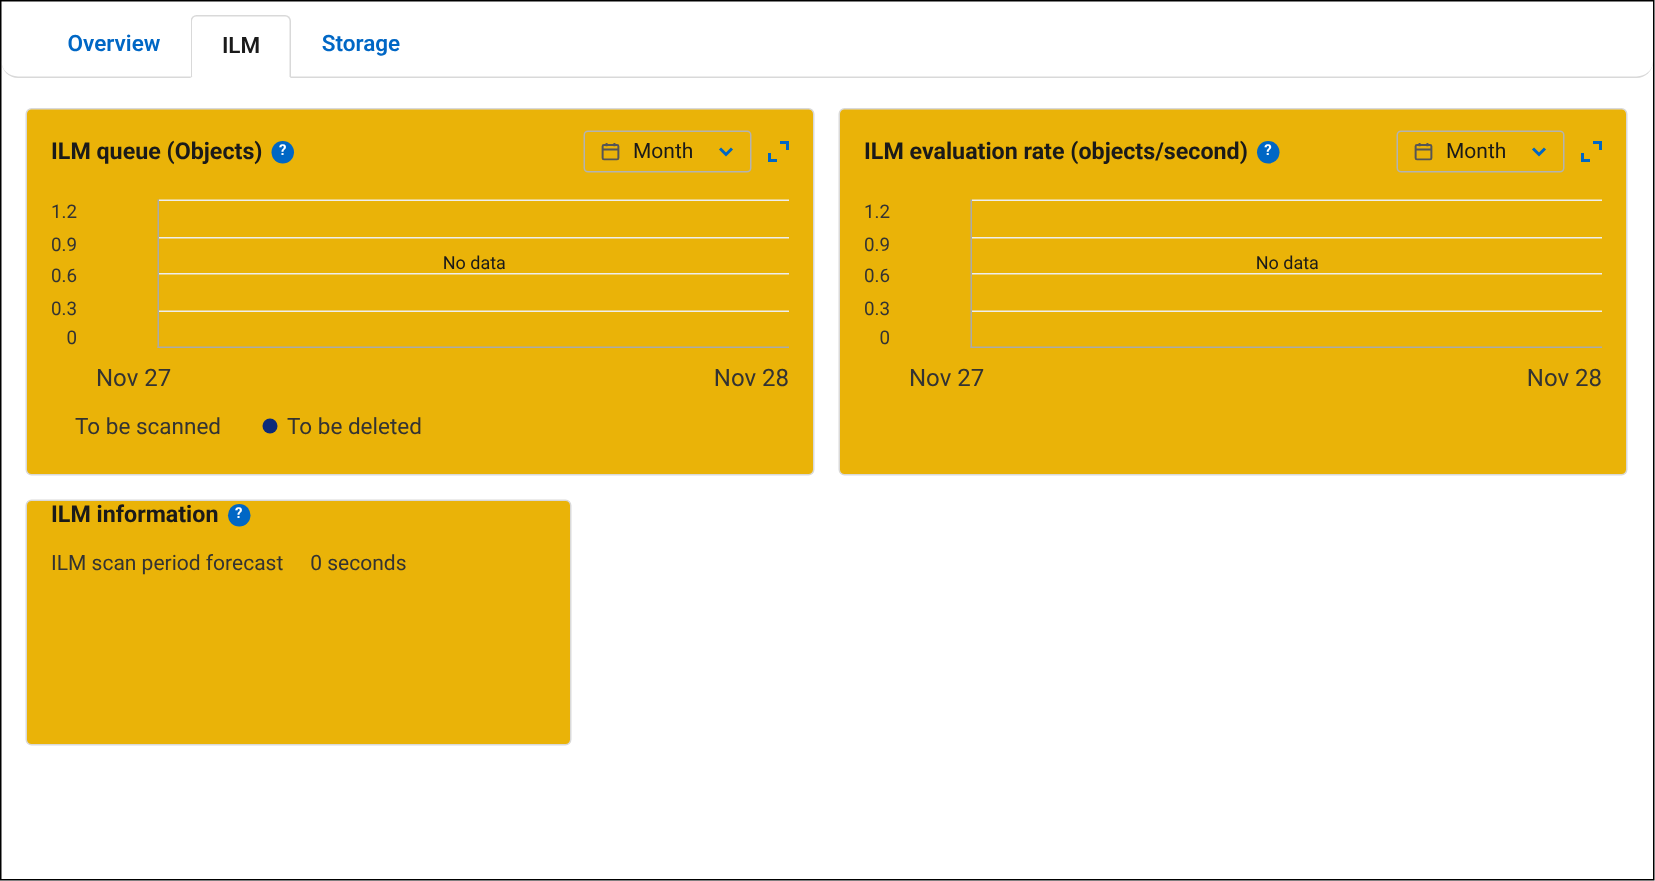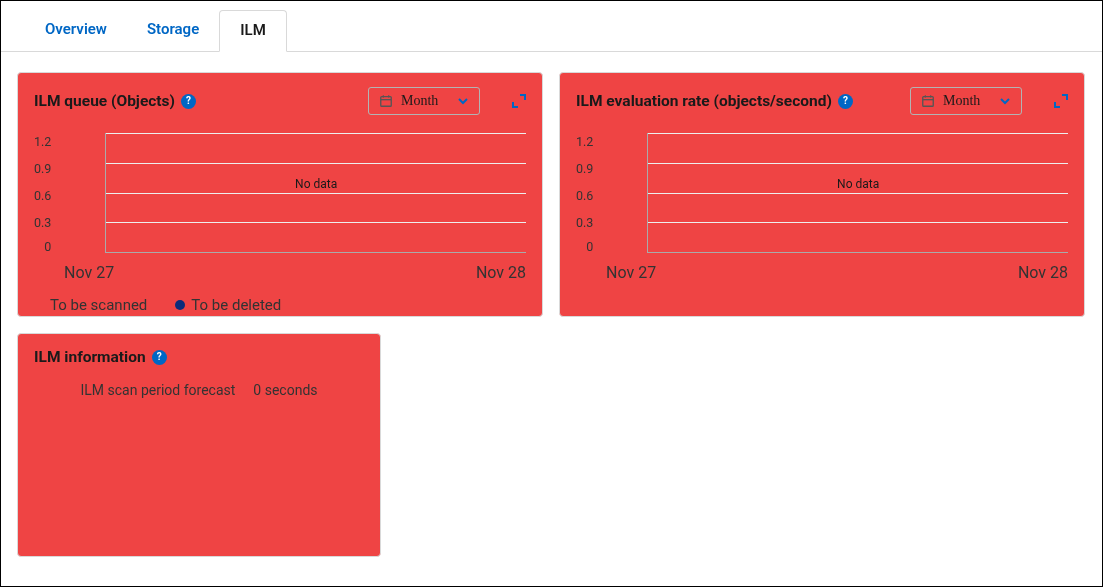--- a/index.html
+++ b/index.html
@@ -13,20 +13,21 @@
     width: 1103px;
     height: 587px;
     border: 1px solid #000;
     overflow: hidden;
   }
   .tabs {
     display: flex;
     border-bottom: 1px solid #d9d9d9;
     padding-left: 24px;
     padding-top: 8px;
+    border-radius: 11px;
   }
   .tab {
     padding: 10px 20px 12px 20px;
     color: #0067c5;
     font-weight: 600;
     cursor: pointer;
     position: relative;
     top: 1px;
     font-size: 15px;
   }
@@ -39,33 +40,33 @@
   }
   .content {
     padding: 20px 16px;
     display: flex;
     flex-wrap: wrap;
     gap: 16px;
   }
   .card {
     border: 1px solid #d9d9d9;
     border-radius: 4px;
-    background: #ef4444;
+    background: #eab308;
   }
   .card.half {
     width: 526px;
     height: 245px;
     padding: 14px 16px 12px 16px;
     display: flex;
     flex-direction: column;
   }
   .card.small {
     width: 364px;
-    height: 224px;
-    padding: 14px 16px;
+    height: 164px;
+    padding: 0 16px;
   }
   .card-header {
     display: flex;
     align-items: center;
     justify-content: space-between;
   }
   .card-title-wrap {
     display: flex;
     align-items: center;
     gap: 6px;
@@ -85,22 +86,21 @@
     font-weight: 700;
     display: inline-flex;
     align-items: center;
     justify-content: center;
     cursor: pointer;
     line-height: 1;
   }
   .card-controls {
     display: flex;
     align-items: center;
-    gap: 32px;
-    font-family: Liberation Serif, serif;
+    gap: 11px;
   }
   .range-select {
     display: flex;
     align-items: center;
     gap: 10px;
     border: 1px solid #b3b3b3;
     border-radius: 3px;
     padding: 5px 10px;
     cursor: pointer;
     min-width: 112px;
@@ -135,21 +135,21 @@
     cursor: pointer;
   }
   .chart-area {
     flex: 1;
     display: flex;
     flex-direction: column;
     padding-top: 18px;
   }
   .chart-plot {
     display: flex;
-    height: 120px;
+    height: 99px;
     gap: 48px;
   }
   .y-axis {
     display: flex;
     flex-direction: column;
     justify-content: space-between;
     align-items: flex-end;
     padding-right: 6px;
     font-size: 12.5px;
     color: #333;
@@ -209,30 +209,29 @@
     height: 10px;
     border-radius: 50%;
     display: inline-block;
   }
   .info-row {
     display: flex;
     gap: 18px;
     padding-top: 16px;
     font-size: 14px;
     color: #333;
-    justify-content: center;
   }
 </style>
 </head>
 <body>
 
 <div class="tabs">
   <div class="tab">Overview</div>
+  <div class="tab active">ILM</div>
   <div class="tab">Storage</div>
-  <div class="tab active">ILM</div>
 </div>
 
 <div class="content">
 
   <div class="card half">
     <div class="card-header">
       <div class="card-title-wrap">
         <span class="card-title">ILM queue (Objects)</span>
         <span class="help-icon">?</span>
       </div>

